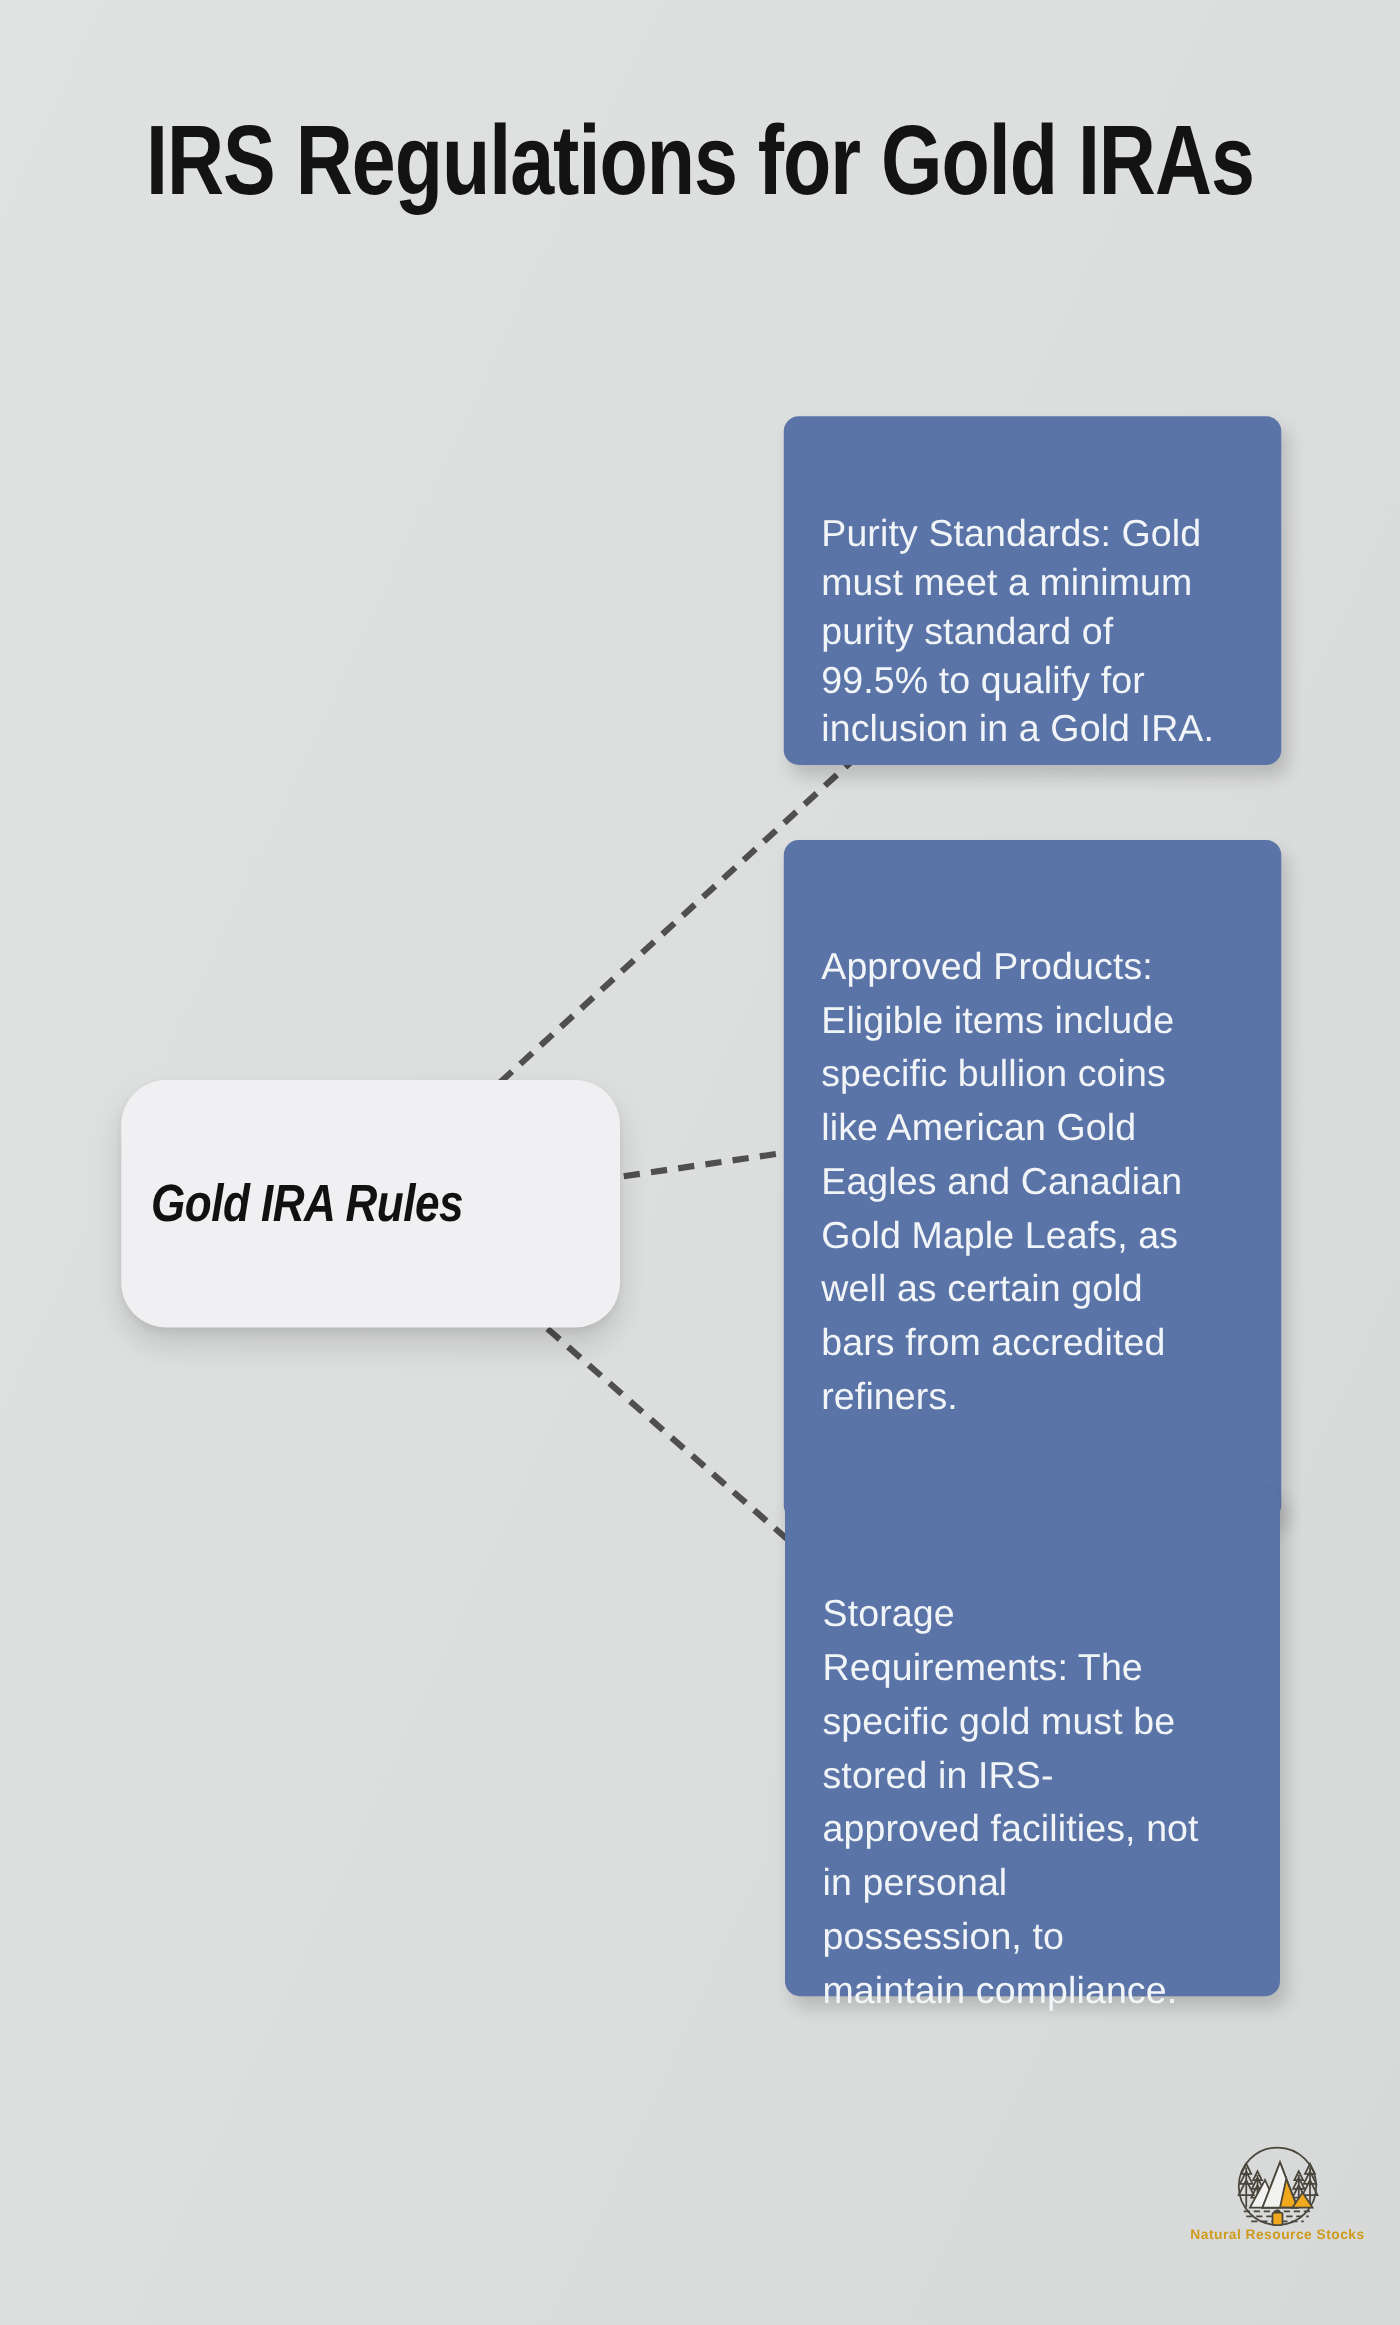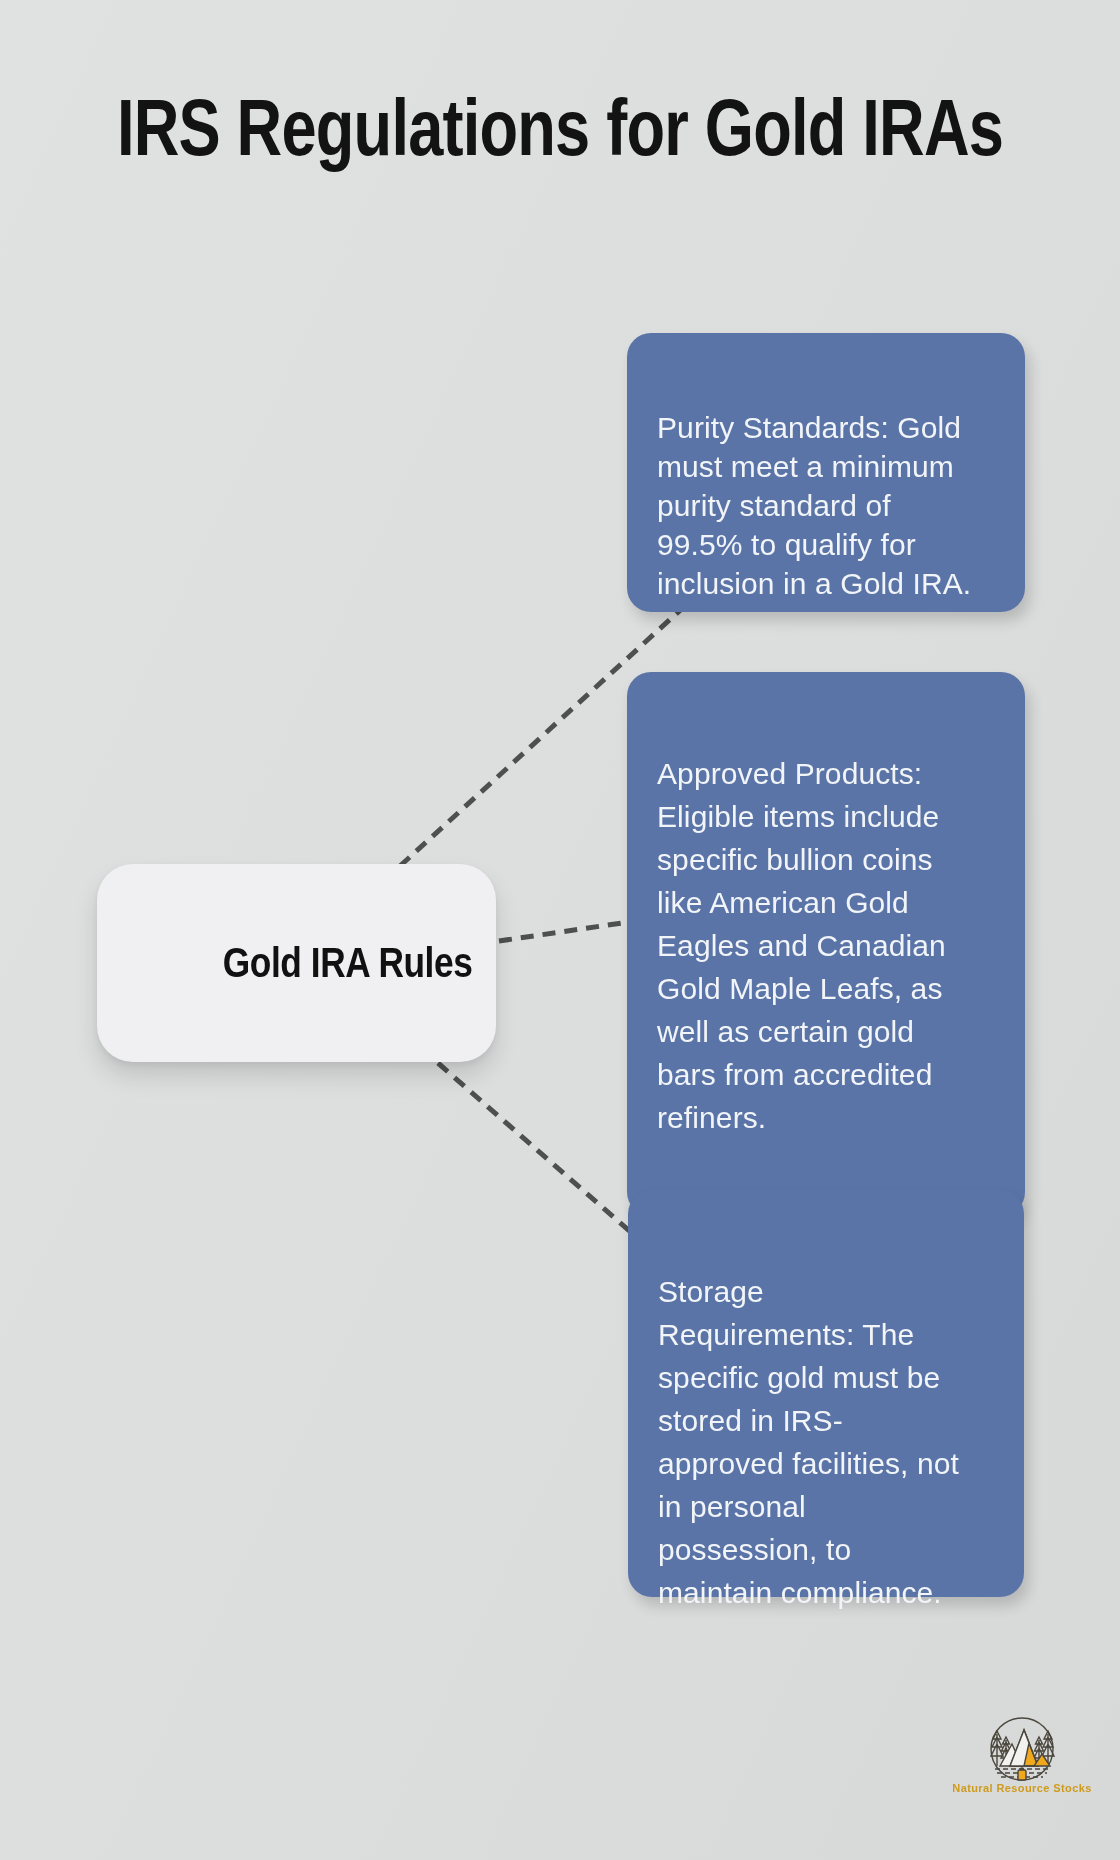--- a/index.html
+++ b/index.html
@@ -34,35 +34,36 @@
   }
   .center-node {
     position: absolute;
     left: 97px; top: 864px;
     width: 399px; height: 198px;
     background: #f0f0f2;
     border-radius: 36px;
     box-shadow: 0 14px 24px rgba(0,0,0,0.13), 0 3px 6px rgba(0,0,0,0.06);
     display: flex;
     align-items: center;
-    justify-content: flex-end;
+    justify-content: flex-start;
+    font-style: italic;
   }
   .center-node .label {
     font-size: 42px;
     font-weight: 700;
     color: #111111;
     letter-spacing: -0.5px;
     transform: scaleX(0.84);
     transform-origin: 50% 50%;
     white-space: nowrap;
   }
   .card {
     position: absolute;
     background: #5b74a8;
-    border-radius: 24px;
+    border-radius: 12px;
     box-shadow: 5px 9px 14px rgba(0,0,0,0.16);
     color: #f2f5f8;
     font-size: 30px;
     letter-spacing: 0.1px;
     white-space: pre-line;
     padding: 36px 28px 0 30px;
   }
   .card.purity   { left: 627px; top: 333px;  width: 398px; height: 279px; line-height: 39px; }
   .card.products { left: 627px; top: 672px;  width: 398px; height: 544px; line-height: 43px; padding-top: 37px; }
   .card.storage  { left: 628px; top: 1190px; width: 396px; height: 407px; line-height: 43px; padding-top: 37px; }

